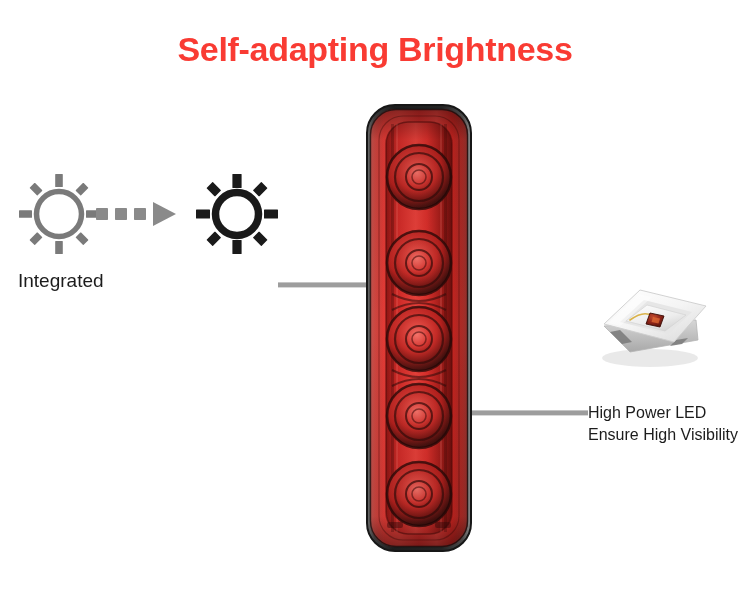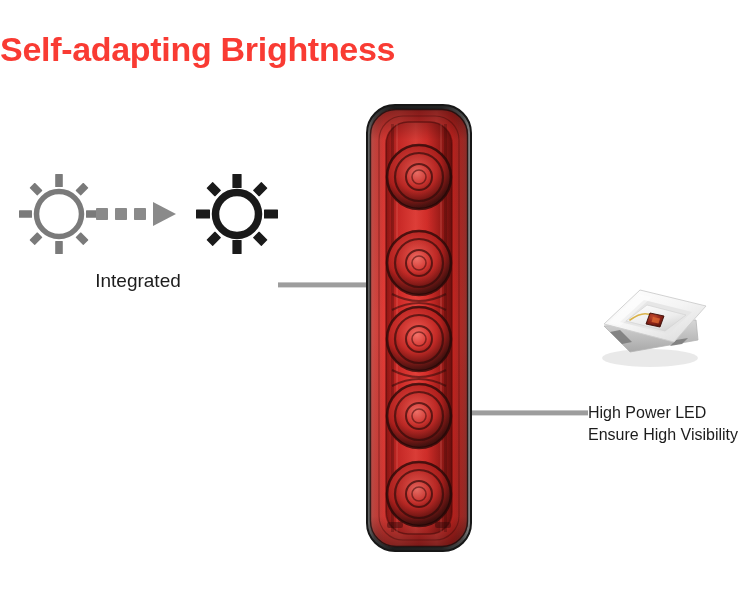--- a/index.html
+++ b/index.html
@@ -19,21 +19,21 @@
     background: #ffffff;
     overflow: hidden;
   }
 
   
   .title {
     position: absolute;
     left: 0;
     top: 30px;
     width: 750px;
-    text-align: left;
+    text-align: center;
     font-size: 34px;
     font-weight: bold;
     letter-spacing: -0.3px;
     color: #f93b33;
     white-space: nowrap;
   }
 
   
   .sun-row {
     position: absolute;
@@ -57,21 +57,21 @@
     width: 90px;
     height: 32px;
   }
 
   
   .caption-left {
     position: absolute;
     left: 18px;
     top: 268px;
     width: 240px;
-    text-align: center;
+    text-align: left;
     font-size: 19px;
     line-height: 25px;
     color: #1c1c1c;
   }
   .caption-right {
     position: absolute;
     left: 588px;
     top: 402px;
     width: 165px;
     text-align: left;

